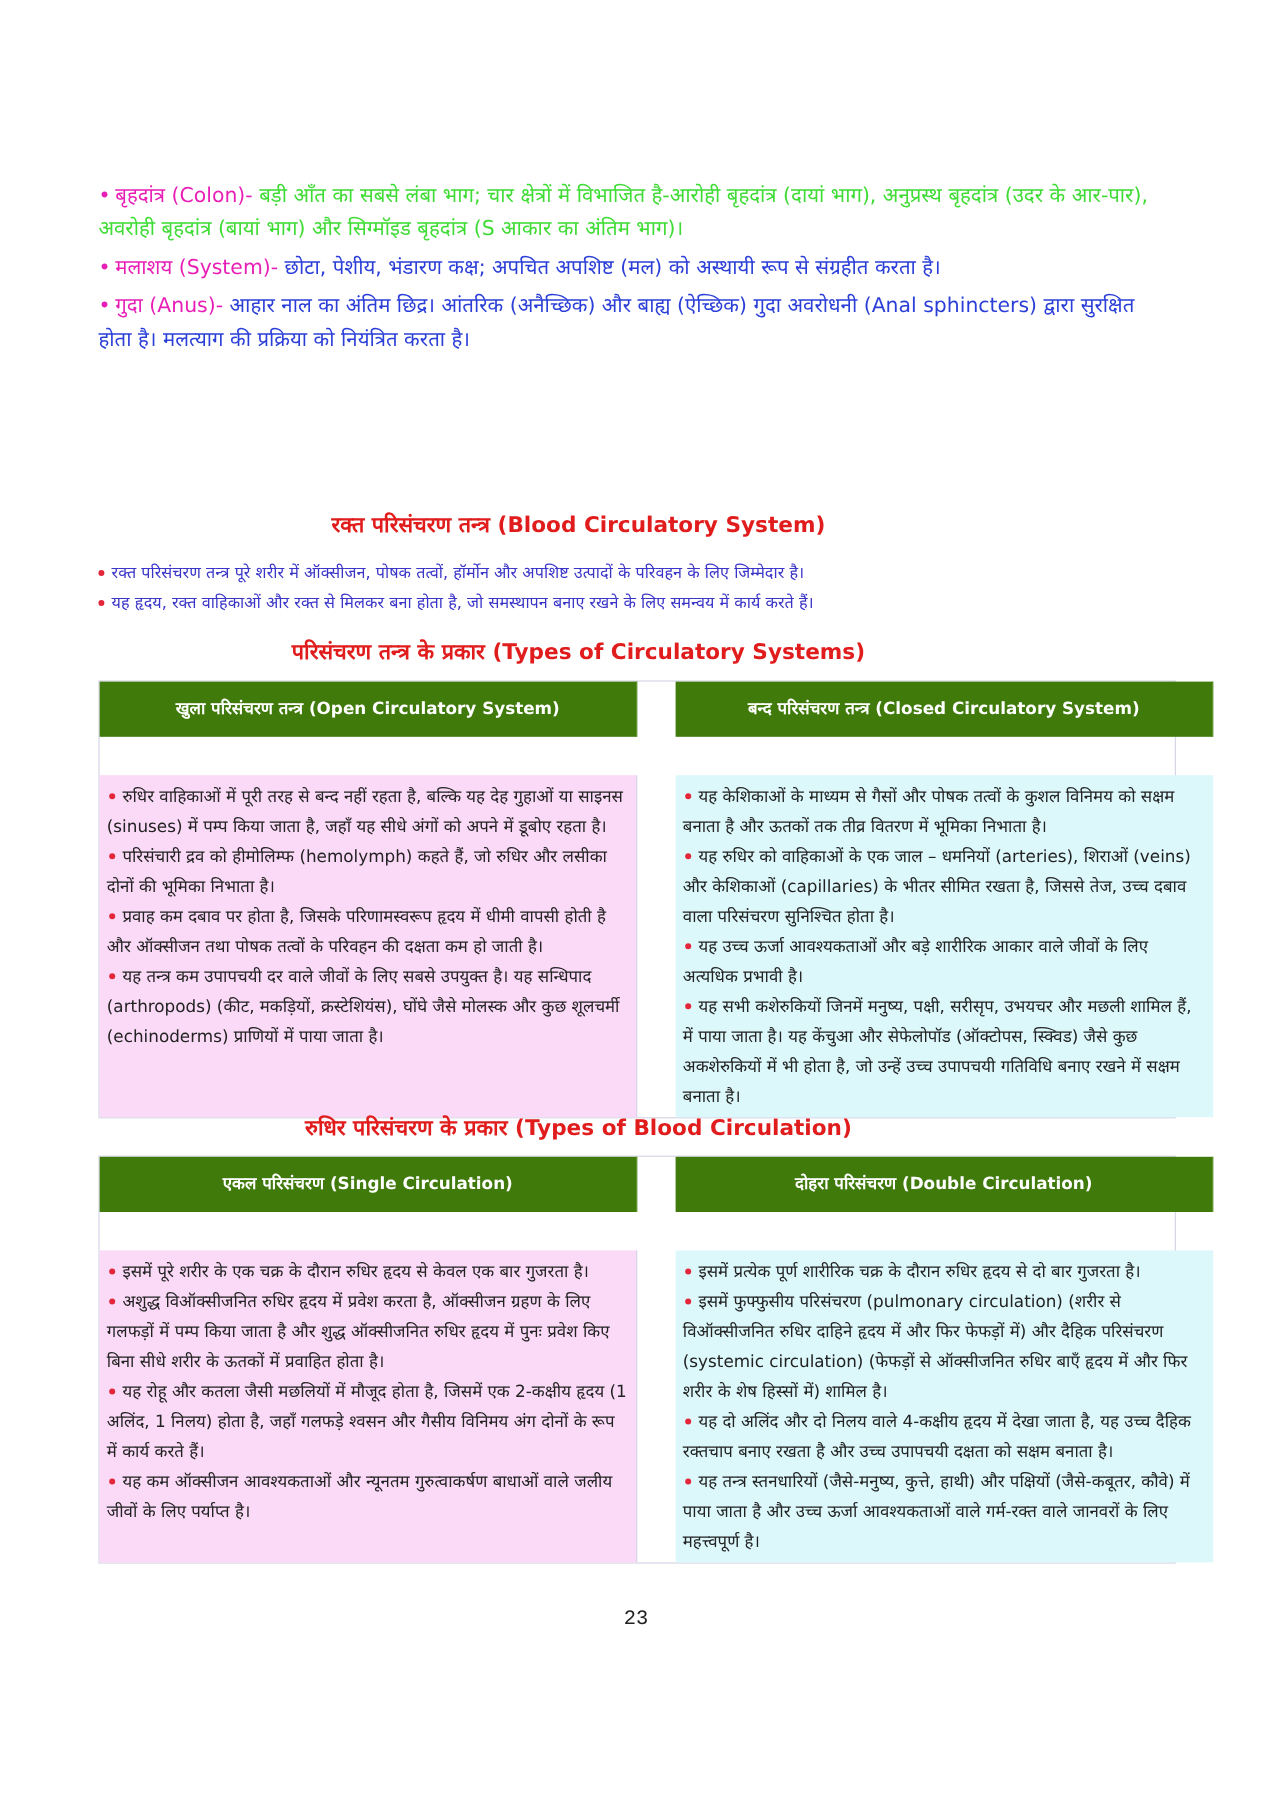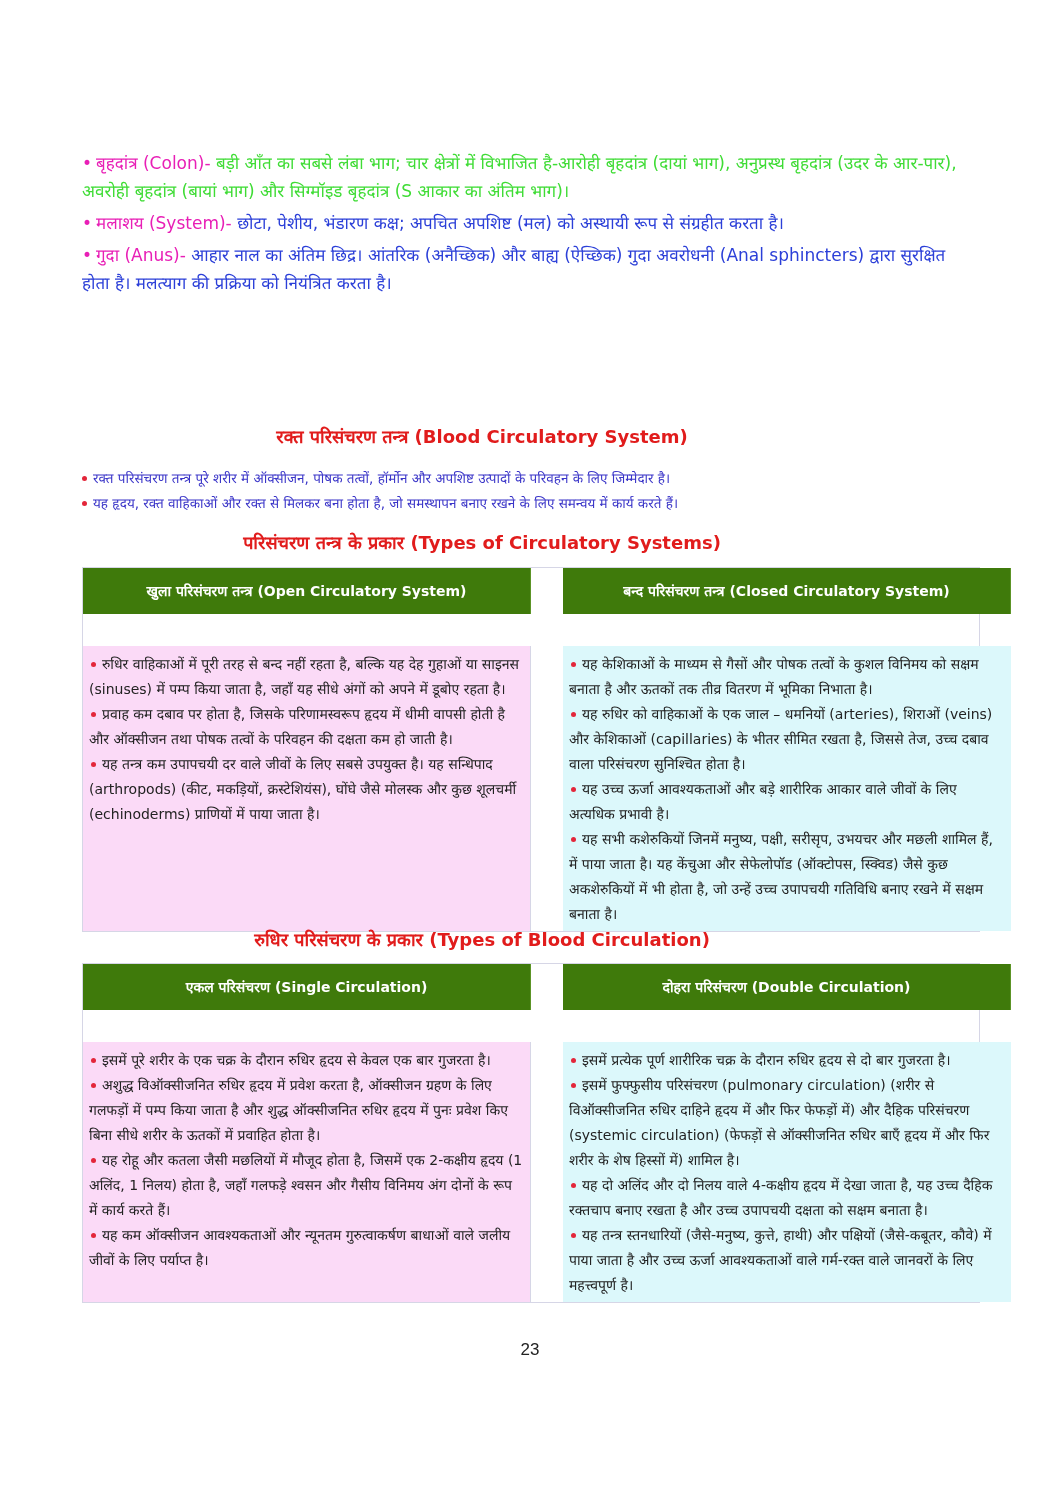--- a/index.html
+++ b/index.html
@@ -20,21 +20,21 @@
   .dot { display: inline-block; width: 5px; height: 5px; border-radius: 50%; background: #e3263a; margin: 0 6px 2px 2px; vertical-align: middle; }
 
   .table { position: absolute; left: 82px; width: 896px; display: grid; grid-template-columns: 448px 448px; border: 1px solid #d6d6e6; gap: 32px; }
   .th { background: #3f7a0b; color: #ffffff; font-size: 14px; font-weight: bold; text-align: center; height: 46px; line-height: 46px; border-right: 1px solid #5c9426; }
   .th:last-child { border-right: none; }
   .td { font-size: 14px; line-height: 25px; color: #222; padding: 6px 6px 4px 6px; }
   .td.pink { background: #fbdaf7; border-right: 1px solid #d6d6e6; }
   .td.cyan { background: #dcf8fb; }
   .cell-item { margin: 0; }
 
-  .page-num { position: absolute; left: 0; width: 1060px; top: 1340px; text-align: center; font-size: 17px; color: #222; font-family: Liberation Sans, sans-serif; }
+  .page-num { position: absolute; left: 0; width: 1060px; top: 1340px; text-align: center; font-size: 17px; color: #222; font-family: Liberation Mono, monospace; }
 </style>
 </head>
 <body>
 
 <div class="handnotes">
   <p class="hn-item hn-green">
     <span class="hn-bullet">•</span><span class="hn-term">बृहदांत्र (Colon)-</span><span> बड़ी आँत का सबसे लंबा भाग; चार क्षेत्रों में विभाजित है-आरोही बृहदांत्र (दायां भाग), अनुप्रस्थ बृहदांत्र (उदर के आर-पार), अवरोही बृहदांत्र (बायां भाग) और सिग्मॉइड बृहदांत्र (S आकार का अंतिम भाग)।</span>
   </p>
   <p class="hn-item hn-blue">
     <span class="hn-bullet">•</span><span class="hn-term">मलाशय (System)-</span><span> छोटा, पेशीय, भंडारण कक्ष; अपचित अपशिष्ट (मल) को अस्थायी रूप से संग्रहीत करता है।</span>
@@ -49,20 +49,21 @@
   <div class="intro-item"><span class="dot"></span><span>रक्त परिसंचरण तन्त्र पूरे शरीर में ऑक्सीजन, पोषक तत्वों, हॉर्मोन और अपशिष्ट उत्पादों के परिवहन के लिए जिम्मेदार है।</span></div>
   <div class="intro-item"><span class="dot"></span><span>यह हृदय, रक्त वाहिकाओं और रक्त से मिलकर बना होता है, जो समस्थापन बनाए रखने के लिए समन्वय में कार्य करते हैं।</span></div>
 </div>
 
 <div class="sec-title" style="top:530px;">परिसंचरण तन्त्र के प्रकार (Types of Circulatory Systems)</div>
 <div class="table" style="top:567px;">
   <div class="th">खुला परिसंचरण तन्त्र (Open Circulatory System)</div>
   <div class="th">बन्द परिसंचरण तन्त्र (Closed Circulatory System)</div>
   <div class="td pink">
     <p class="cell-item"><span class="dot"></span><span>रुधिर वाहिकाओं में पूरी तरह से बन्द नहीं रहता है, बल्कि यह देह गुहाओं या साइनस (sinuses) में पम्प किया जाता है, जहाँ यह सीधे अंगों को अपने में डूबोए रहता है।</span></p>
+    <p class="cell-item"><span class="dot"></span><span>परिसंचारी द्रव को हीमोलिम्फ (hemolymph) कहते हैं, जो रुधिर और लसीका दोनों की भूमिका निभाता है।</span></p>
     <p class="cell-item"><span class="dot"></span><span>प्रवाह कम दबाव पर होता है, जिसके परिणामस्वरूप हृदय में धीमी वापसी होती है और ऑक्सीजन तथा पोषक तत्वों के परिवहन की दक्षता कम हो जाती है।</span></p>
     <p class="cell-item"><span class="dot"></span><span>यह तन्त्र कम उपापचयी दर वाले जीवों के लिए सबसे उपयुक्त है। यह सन्धिपाद (arthropods) (कीट, मकड़ियों, क्रस्टेशियंस), घोंघे जैसे मोलस्क और कुछ शूलचर्मी (echinoderms) प्राणियों में पाया जाता है।</span></p>
   </div>
   <div class="td cyan">
     <p class="cell-item"><span class="dot"></span><span>यह केशिकाओं के माध्यम से गैसों और पोषक तत्वों के कुशल विनिमय को सक्षम बनाता है और ऊतकों तक तीव्र वितरण में भूमिका निभाता है।</span></p>
     <p class="cell-item"><span class="dot"></span><span>यह रुधिर को वाहिकाओं के एक जाल – धमनियों (arteries), शिराओं (veins) और केशिकाओं (capillaries) के भीतर सीमित रखता है, जिससे तेज, उच्च दबाव वाला परिसंचरण सुनिश्चित होता है।</span></p>
     <p class="cell-item"><span class="dot"></span><span>यह उच्च ऊर्जा आवश्यकताओं और बड़े शारीरिक आकार वाले जीवों के लिए अत्यधिक प्रभावी है।</span></p>
     <p class="cell-item"><span class="dot"></span><span>यह सभी कशेरुकियों जिनमें मनुष्य, पक्षी, सरीसृप, उभयचर और मछली शामिल हैं, में पाया जाता है। यह केंचुआ और सेफेलोपॉड (ऑक्टोपस, स्क्विड) जैसे कुछ अकशेरुकियों में भी होता है, जो उन्हें उच्च उपापचयी गतिविधि बनाए रखने में सक्षम बनाता है।</span></p>
   </div>
 </div>

